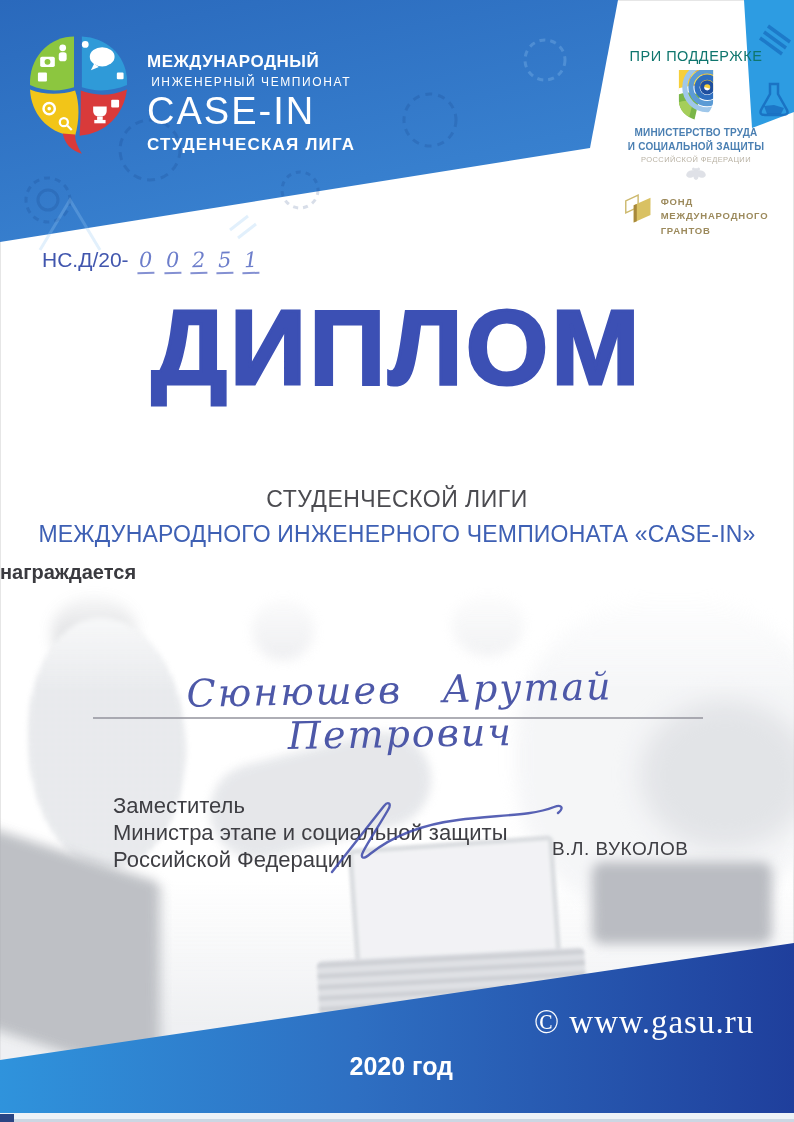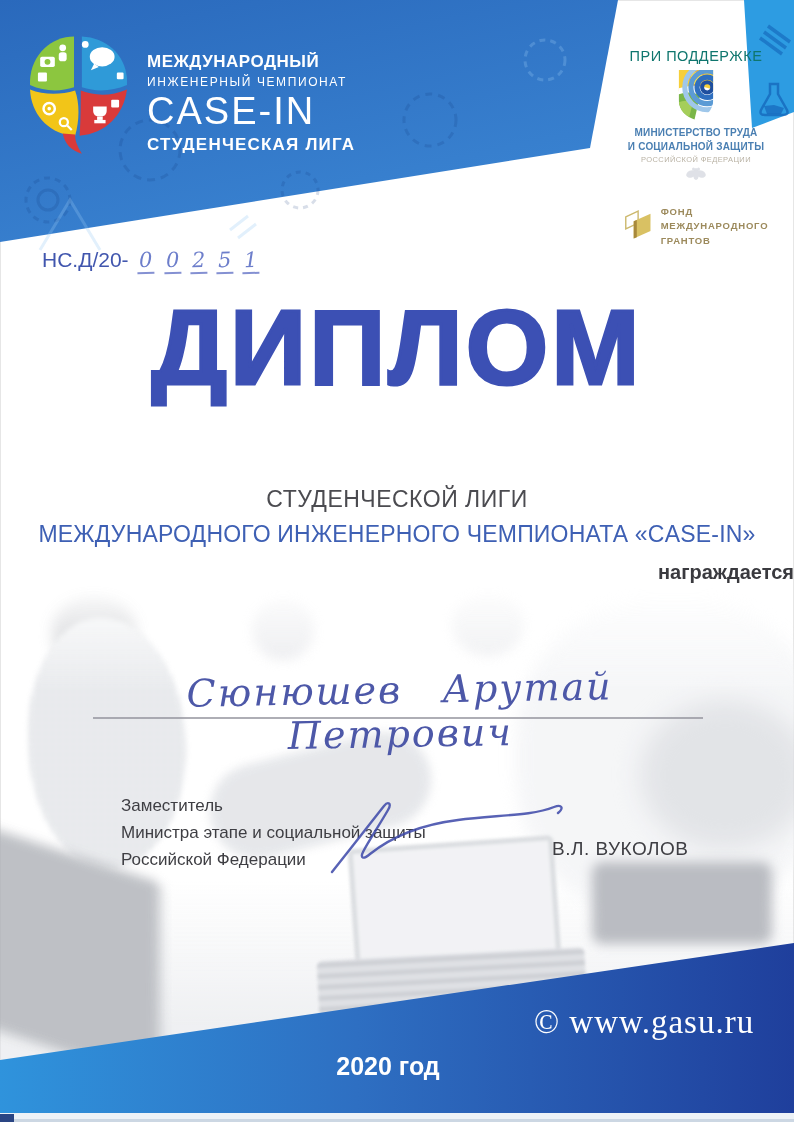--- a/index.html
+++ b/index.html
@@ -25,63 +25,63 @@
   .b-keyboard{left:318px;top:374px;width:268px;height:62px;background:#d8dadf;border-radius:6px;transform:rotate(-3deg);
     background-image:repeating-linear-gradient(0deg,#c3c6cc 0 5px,transparent 5px 11px);filter:blur(1.5px);}
   .b-equip{left:592px;top:282px;width:180px;height:82px;background:#a9acb3;border-radius:10px;filter:blur(6px);}
   .b-table{left:-30px;top:272px;width:190px;height:200px;background:#aeb1b7;transform:skewY(18deg);filter:blur(6px);}
   .b-wash{left:0;top:300px;width:794px;height:242px;background:linear-gradient(to bottom,rgba(232,234,237,0) 0%,rgba(226,228,232,.7) 60%);}
 
   
   .header-svg{position:absolute;left:0;top:0;z-index:2;}
   .logo-block{position:absolute;left:147px;top:52px;z-index:3;color:#fff;}
   .logo-l1{font-size:17px;font-weight:bold;letter-spacing:.5px;}
-  .logo-l2{font-size:12px;letter-spacing:1.6px;margin-top:3px;}
+  .logo-l2{font-size:12px;letter-spacing:1.6px;margin-top:3px;text-align:center;}
   .logo-l3{font-size:38px;font-weight:400;letter-spacing:2px;margin-top:1px;}
   .logo-l4{font-size:17px;font-weight:bold;letter-spacing:1.2px;margin-top:2px;}
   .brain-svg{position:absolute;left:22px;top:32px;z-index:3;}
 
   
   .support-col{position:absolute;left:610px;top:48px;width:172px;z-index:3;text-align:center;}
   .support-label{font-size:14.5px;letter-spacing:.5px;color:#0f766e;}
   .crest-wrap{margin-top:5px;}
   .ministry-l{font-size:10px;font-weight:bold;color:#4a7fb2;letter-spacing:.2px;line-height:1.35;}
   .ministry-rf{font-size:7.5px;color:#b9b2a4;letter-spacing:.4px;margin-top:2px;}
   .eagle-wrap{margin-top:2px;opacity:.55;}
-  .fund-row{margin-top:13px;display:flex;justify-content:center;align-items:center;gap:7px;}
+  .fund-row{margin-top:3px;display:flex;justify-content:center;align-items:flex-start;gap:7px;}
   .fund-text{font-size:9.5px;font-weight:bold;color:#9c8a5c;letter-spacing:.8px;line-height:1.5;text-align:left;padding-top:4px;}
 
   
   .number-line{position:absolute;left:42px;top:248px;z-index:3;font-size:21px;color:#4156ae;}
   .digit{display:inline-block;font-family:"DejaVu Serif",serif;font-style:italic;font-size:21px;color:#6d7ecb;
     border-bottom:2px solid #8490d2;padding:0 2px;margin-left:3px;transform:rotate(-2deg);}
   .title{position:absolute;left:0;top:292px;width:100%;text-align:center;z-index:3;margin:0;
     font-size:106px;font-weight:bold;letter-spacing:3px;color:#3c50b4;line-height:1.05;
     -webkit-text-stroke:3px #3c50b4;}
   .award-1{position:absolute;left:0;top:440px;width:100%;text-align:center;z-index:3;
     font-size:28px;font-weight:bold;color:#3a3a3f;}
   .award-2{position:absolute;left:0;top:486px;width:100%;text-align:center;z-index:3;
     font-size:23px;color:#4b4b50;letter-spacing:.5px;}
   .award-3{position:absolute;left:0;top:521px;width:100%;text-align:center;z-index:3;
     font-size:23px;color:#3e60b4;letter-spacing:.2px;}
-  .award-4{position:absolute;left:0;top:561px;width:100%;text-align:right;z-index:3;
+  .award-4{position:absolute;left:0;top:561px;width:100%;text-align:left;z-index:3;
     font-size:20px;font-weight:bold;color:#3a3a3f;}
 
   .recipient{position:absolute;left:95px;top:668px;width:610px;text-align:center;z-index:3;
     font-family:"DejaVu Serif",serif;font-style:italic;font-size:38px;color:#4d58a8;
     letter-spacing:2px;word-spacing:26px;transform:rotate(-1deg);}
   .recipient-line{position:absolute;left:93px;top:717px;width:610px;height:2px;background:#93939c;opacity:.75;z-index:3;}
 
-  .officials{position:absolute;left:121px;top:792px;z-index:3;font-size:17px;color:#3e3e43;line-height:27px;}
+  .officials{position:absolute;left:113px;top:792px;z-index:3;font-size:22px;color:#3e3e43;line-height:27px;}
   .signature-svg{position:absolute;left:318px;top:780px;z-index:3;}
   .signer{position:absolute;left:552px;top:838px;z-index:3;font-size:19px;color:#3e3e43;letter-spacing:.5px;}
 
   
   .footer-svg{position:absolute;left:0;top:882px;z-index:2;}
-  .year{position:absolute;left:323px;top:1052px;width:130px;text-align:center;z-index:3;
+  .year{position:absolute;left:323px;top:1052px;width:130px;text-align:right;z-index:3;
     font-size:25px;font-weight:bold;color:#ffffff;}
   .watermark{position:absolute;left:534px;top:1004px;z-index:3;font-family:"Liberation Serif",serif;
     font-size:33px;color:#ffffff;letter-spacing:1px;}
 </style>
 </head>
 <body>
 
 <div class="page">
 
   <div class="photo-layer">

